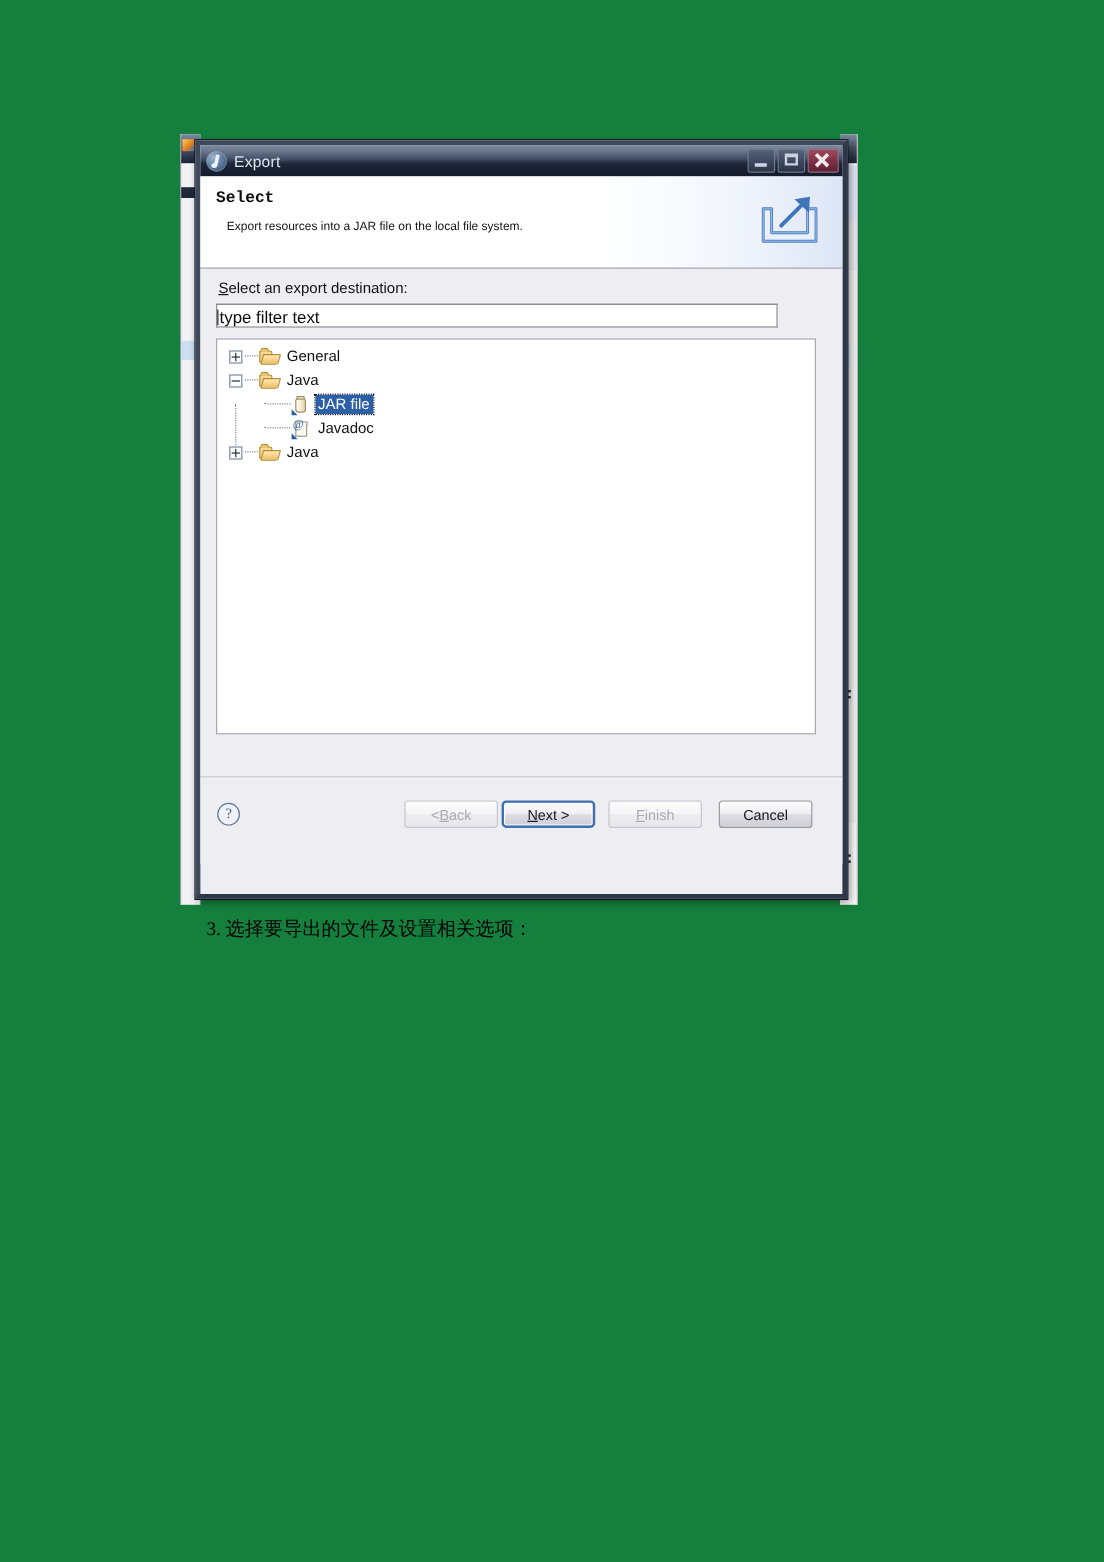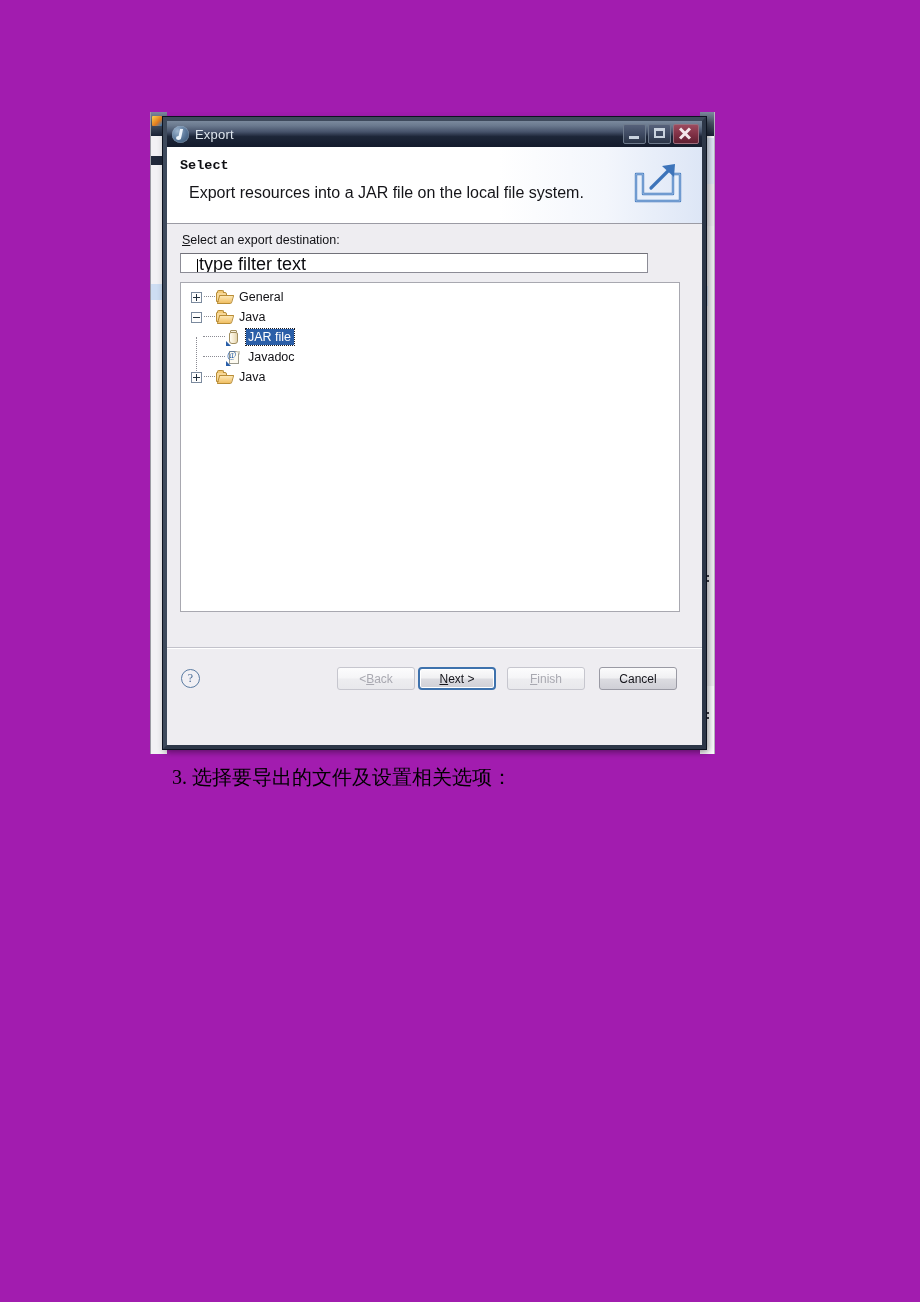--- a/index.html
+++ b/index.html
@@ -13,21 +13,21 @@
     position: relative;
     font-family: "Liberation Sans", sans-serif;
     overflow: hidden;
   }
 
   
   .page {
     position: absolute;
     left: 0; top: 0;
     width: 920px; height: 1302px;
-    background: #a21caf;
+    background: #15803d;
   }
 
   
   .watermark {
     position: absolute;
     left: 236px;
     top: 604px;
     font-size: 50px;
     letter-spacing: 1px;
     color: #e2e2e6;
@@ -224,21 +224,21 @@
     position: absolute;
     left: 13px; top: 11px;
     font-size: 13.5px;
     font-weight: bold;
     color: #0e0e12;
     font-family: Liberation Mono, monospace;
   }
   .header .hdr-desc {
     position: absolute;
     left: 22px; top: 37px;
-    font-size: 16px;
+    font-size: 10px;
     color: #141418;
     font-family: "Liberation Sans", sans-serif;
   }
   .hdr-icon {
     position: absolute;
     right: 17px; top: 9px;
     width: 54px; height: 54px;
   }
 
   
@@ -255,23 +255,23 @@
   }
   .field-label u { text-decoration: underline; }
 
   .filter-input {
     position: absolute;
     left: 13px; top: 29px;
     width: 468px; height: 20px;
     background: #ffffff;
     border: 1px solid #8c8c96;
     border-top-color: #717179;
-    font-size: 18px;
+    font-size: 14px;
     color: #0c0c10;
-    padding: 1px 0 0 16px;
+    padding: 1px 0 0 0;
     box-sizing: border-box;
     line-height: 18px;
     white-space: nowrap;
     overflow: hidden;
   }
   .filter-caret {
     display: inline-block;
     width: 1px;
     height: 13px;
     background: #000;
@@ -292,21 +292,21 @@
   .tree-row {
     position: relative;
     height: 20px;
     display: flex;
     align-items: center;
     font-size: 12.5px;
     color: #111115;
     white-space: nowrap;
   }
   .tree-row.lvl0 { padding-left: 10px; }
-  .tree-row.lvl1 { padding-left: 22px; }
+  .tree-row.lvl1 { padding-left: 39px; }
 
   .twisty {
     width: 11px; height: 11px;
     border: 1px solid #7b8a9e;
     background: #fdfdfd;
     position: relative;
     flex: none;
     margin-right: 2px;
     box-sizing: border-box;
   }
@@ -511,21 +511,21 @@
   .btn-back   { left: 170px; }
   .btn-next   { left: 251px; }
   .btn-finish { left: 340px; }
   .btn-cancel { left: 432px; }
 
   
   .caption {
     position: absolute;
     left: 172px;
     top: 764px;
-    font-size: 20px;
+    font-size: 16px;
     color: #000000;
     font-family: "Liberation Serif", serif;
     white-space: nowrap;
     z-index: 5;
   }
 </style>
 </head>
 <body>
 
 <div class="page">

